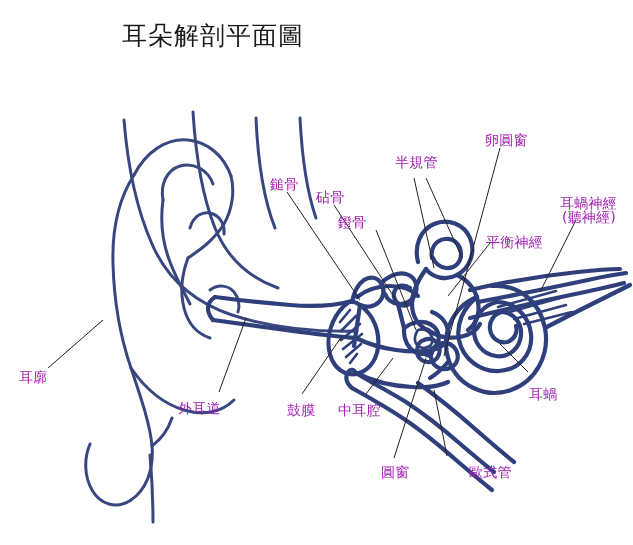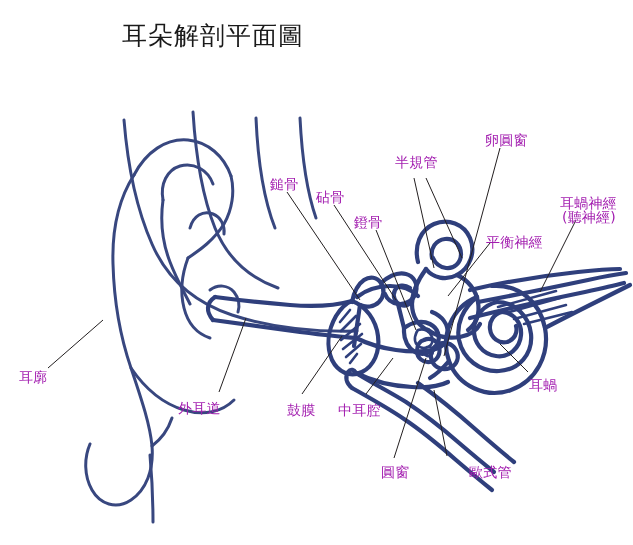--- a/index.html
+++ b/index.html
@@ -216,23 +216,23 @@
       <path class="leader" d="M447,456 L434,390"></path>
     </g>
   </svg>
 
   <div class="lbl" style="left:19px;  top:370px;">耳廓</div>
   <div class="lbl" style="left:178px; top:401px;">外耳道</div>
   <div class="lbl" style="left:287px; top:403px;">鼓膜</div>
   <div class="lbl" style="left:338px; top:403px;">中耳腔</div>
   <div class="lbl" style="left:270px; top:177px;">鎚骨</div>
   <div class="lbl" style="left:316px; top:190px;">砧骨</div>
-  <div class="lbl" style="left:354px; top:215px;text-align:center;">鐙骨</div>
+  <div class="lbl" style="left:338px; top:215px;text-align:center;">鐙骨</div>
   <div class="lbl" style="left:395px; top:155px;text-align:right;">半規管</div>
   <div class="lbl" style="left:485px; top:133px;">卵圓窗</div>
   <div class="lbl" style="left:486px; top:235px;">平衡神經</div>
   <div class="lbl lbl-2line" style="left:560px; top:196px;">耳蝸神經</div>
   <div class="lbl lbl-2line" style="left:562px; top:210px;">(聽神經)</div>
-  <div class="lbl" style="left:529px; top:378px;">耳蝸</div>
+  <div class="lbl" style="left:529px; top:388px;font-family:Liberation Mono, monospace;">耳蝸</div>
   <div class="lbl" style="left:381px; top:465px;">圓窗</div>
   <div class="lbl" style="left:434px; top:465px;padding-left:35px;">歐式管</div>
 
 </div>
 
 </body></html>

